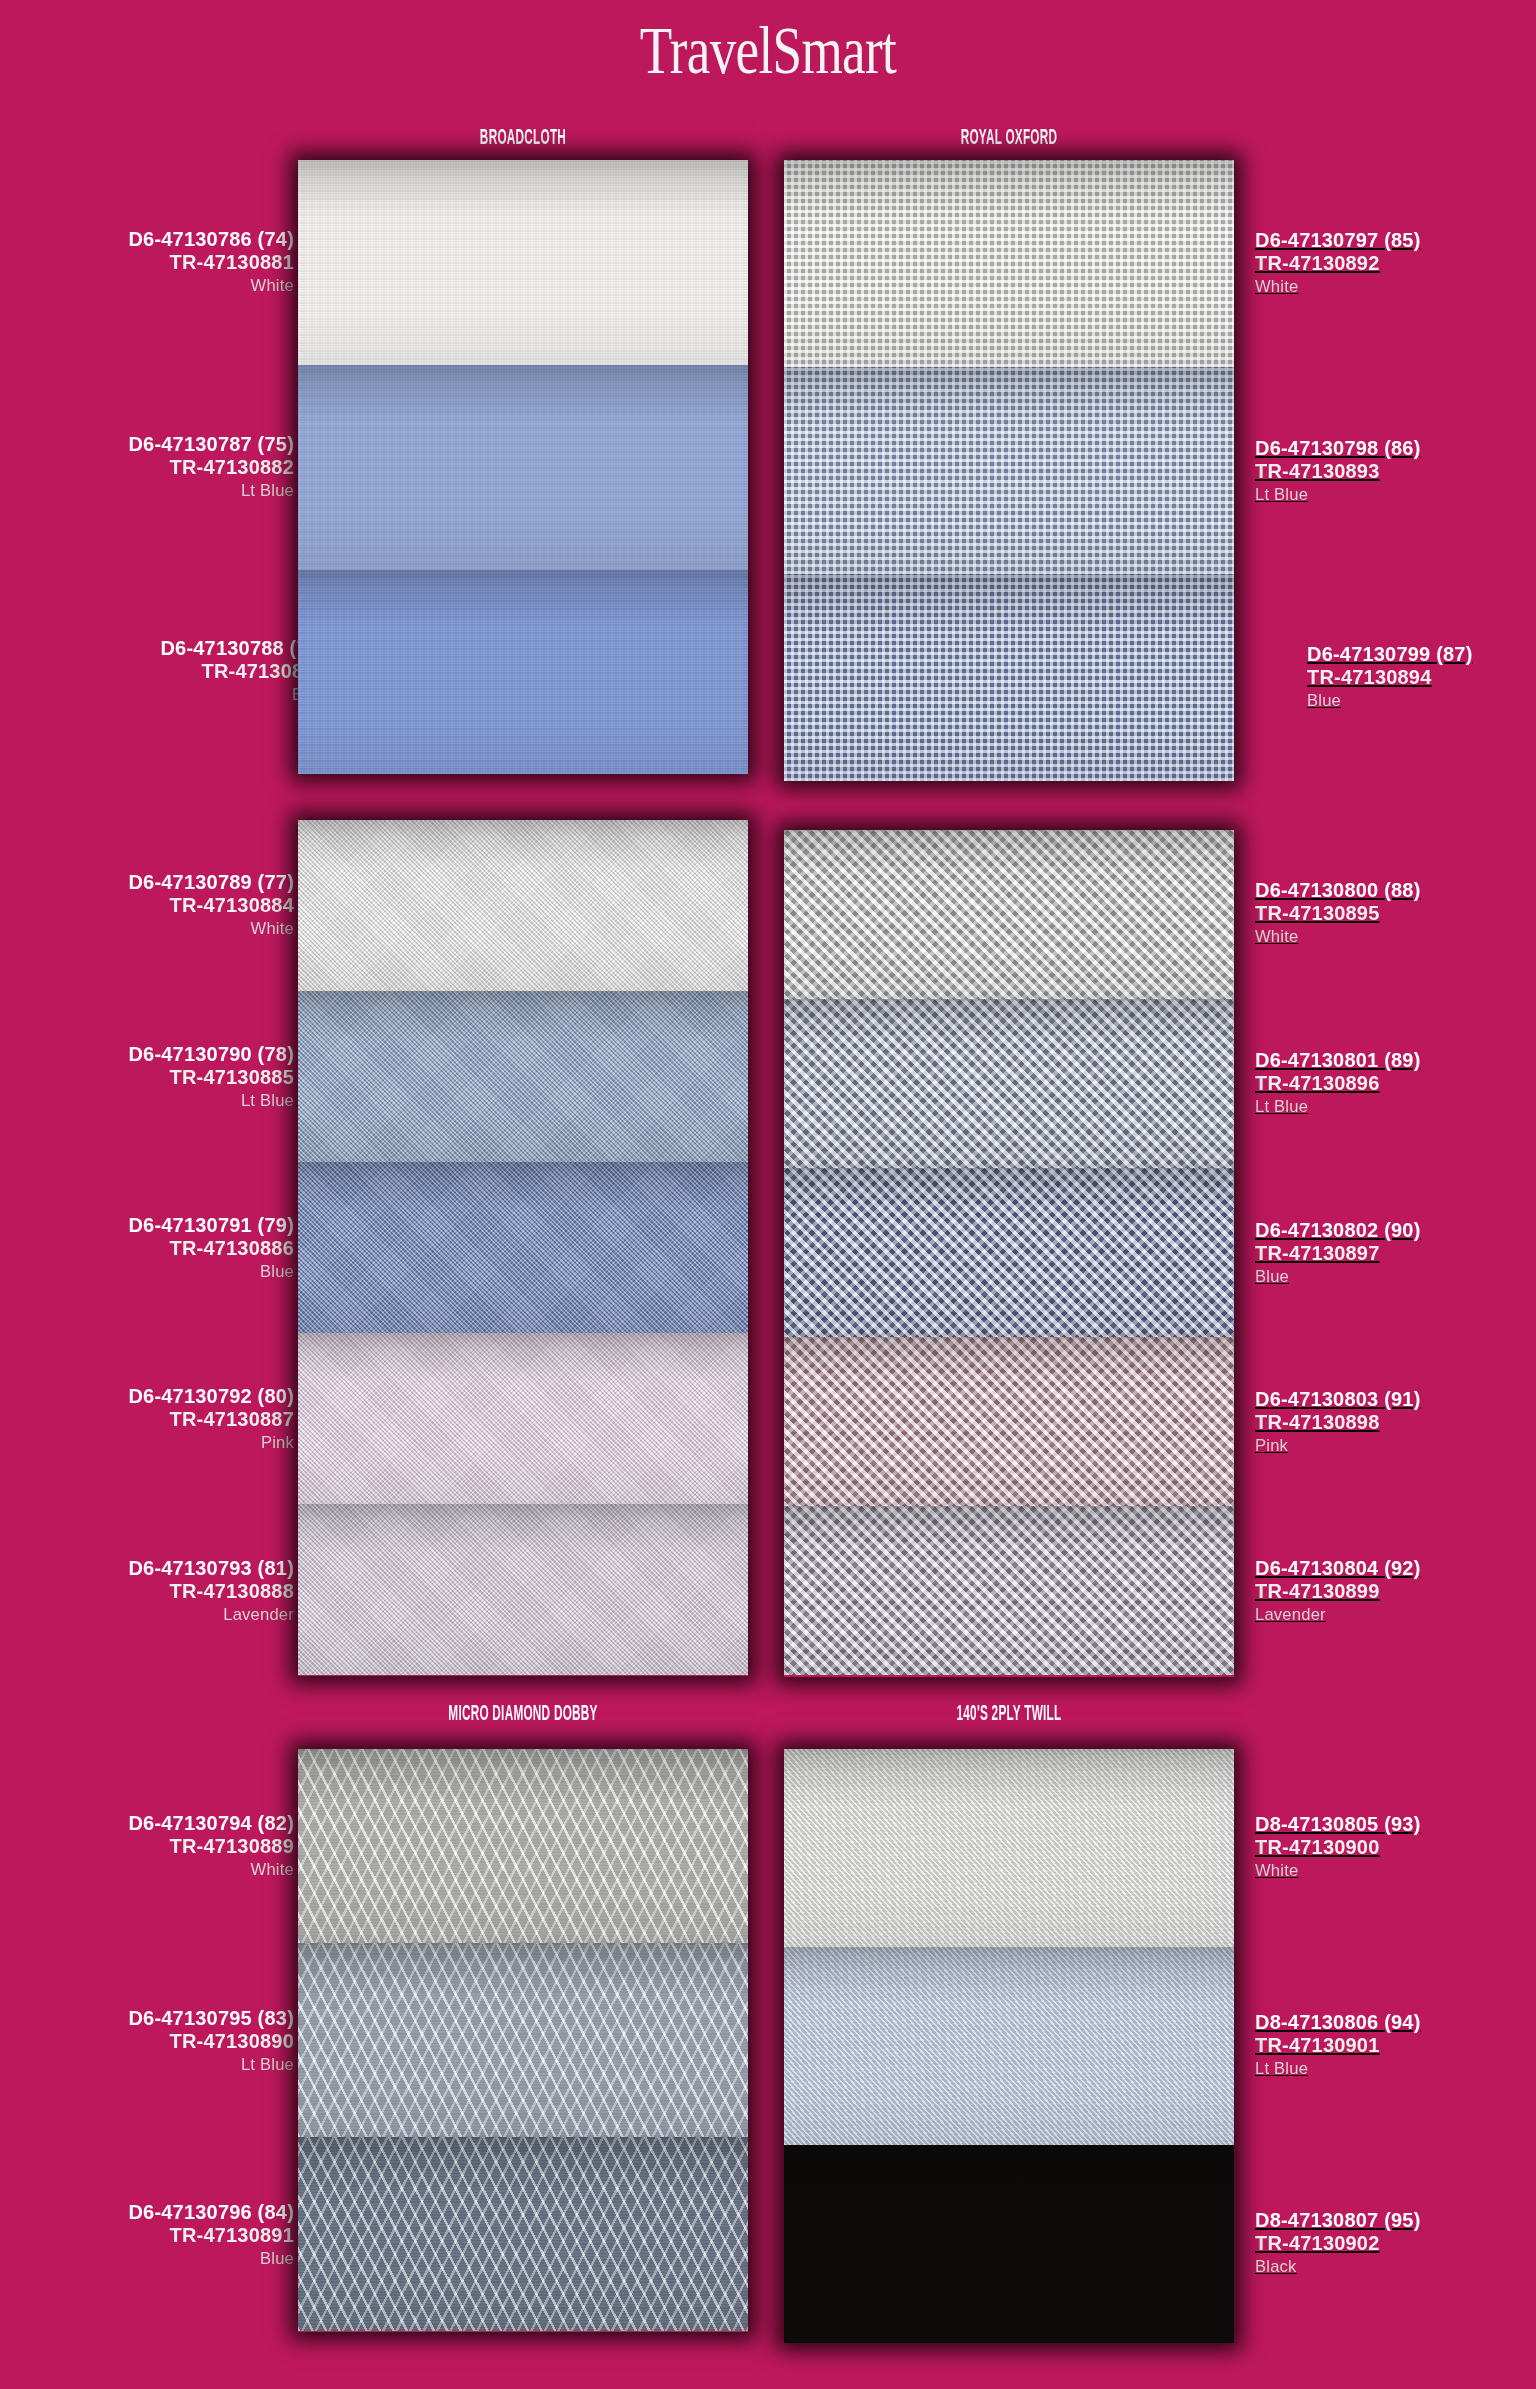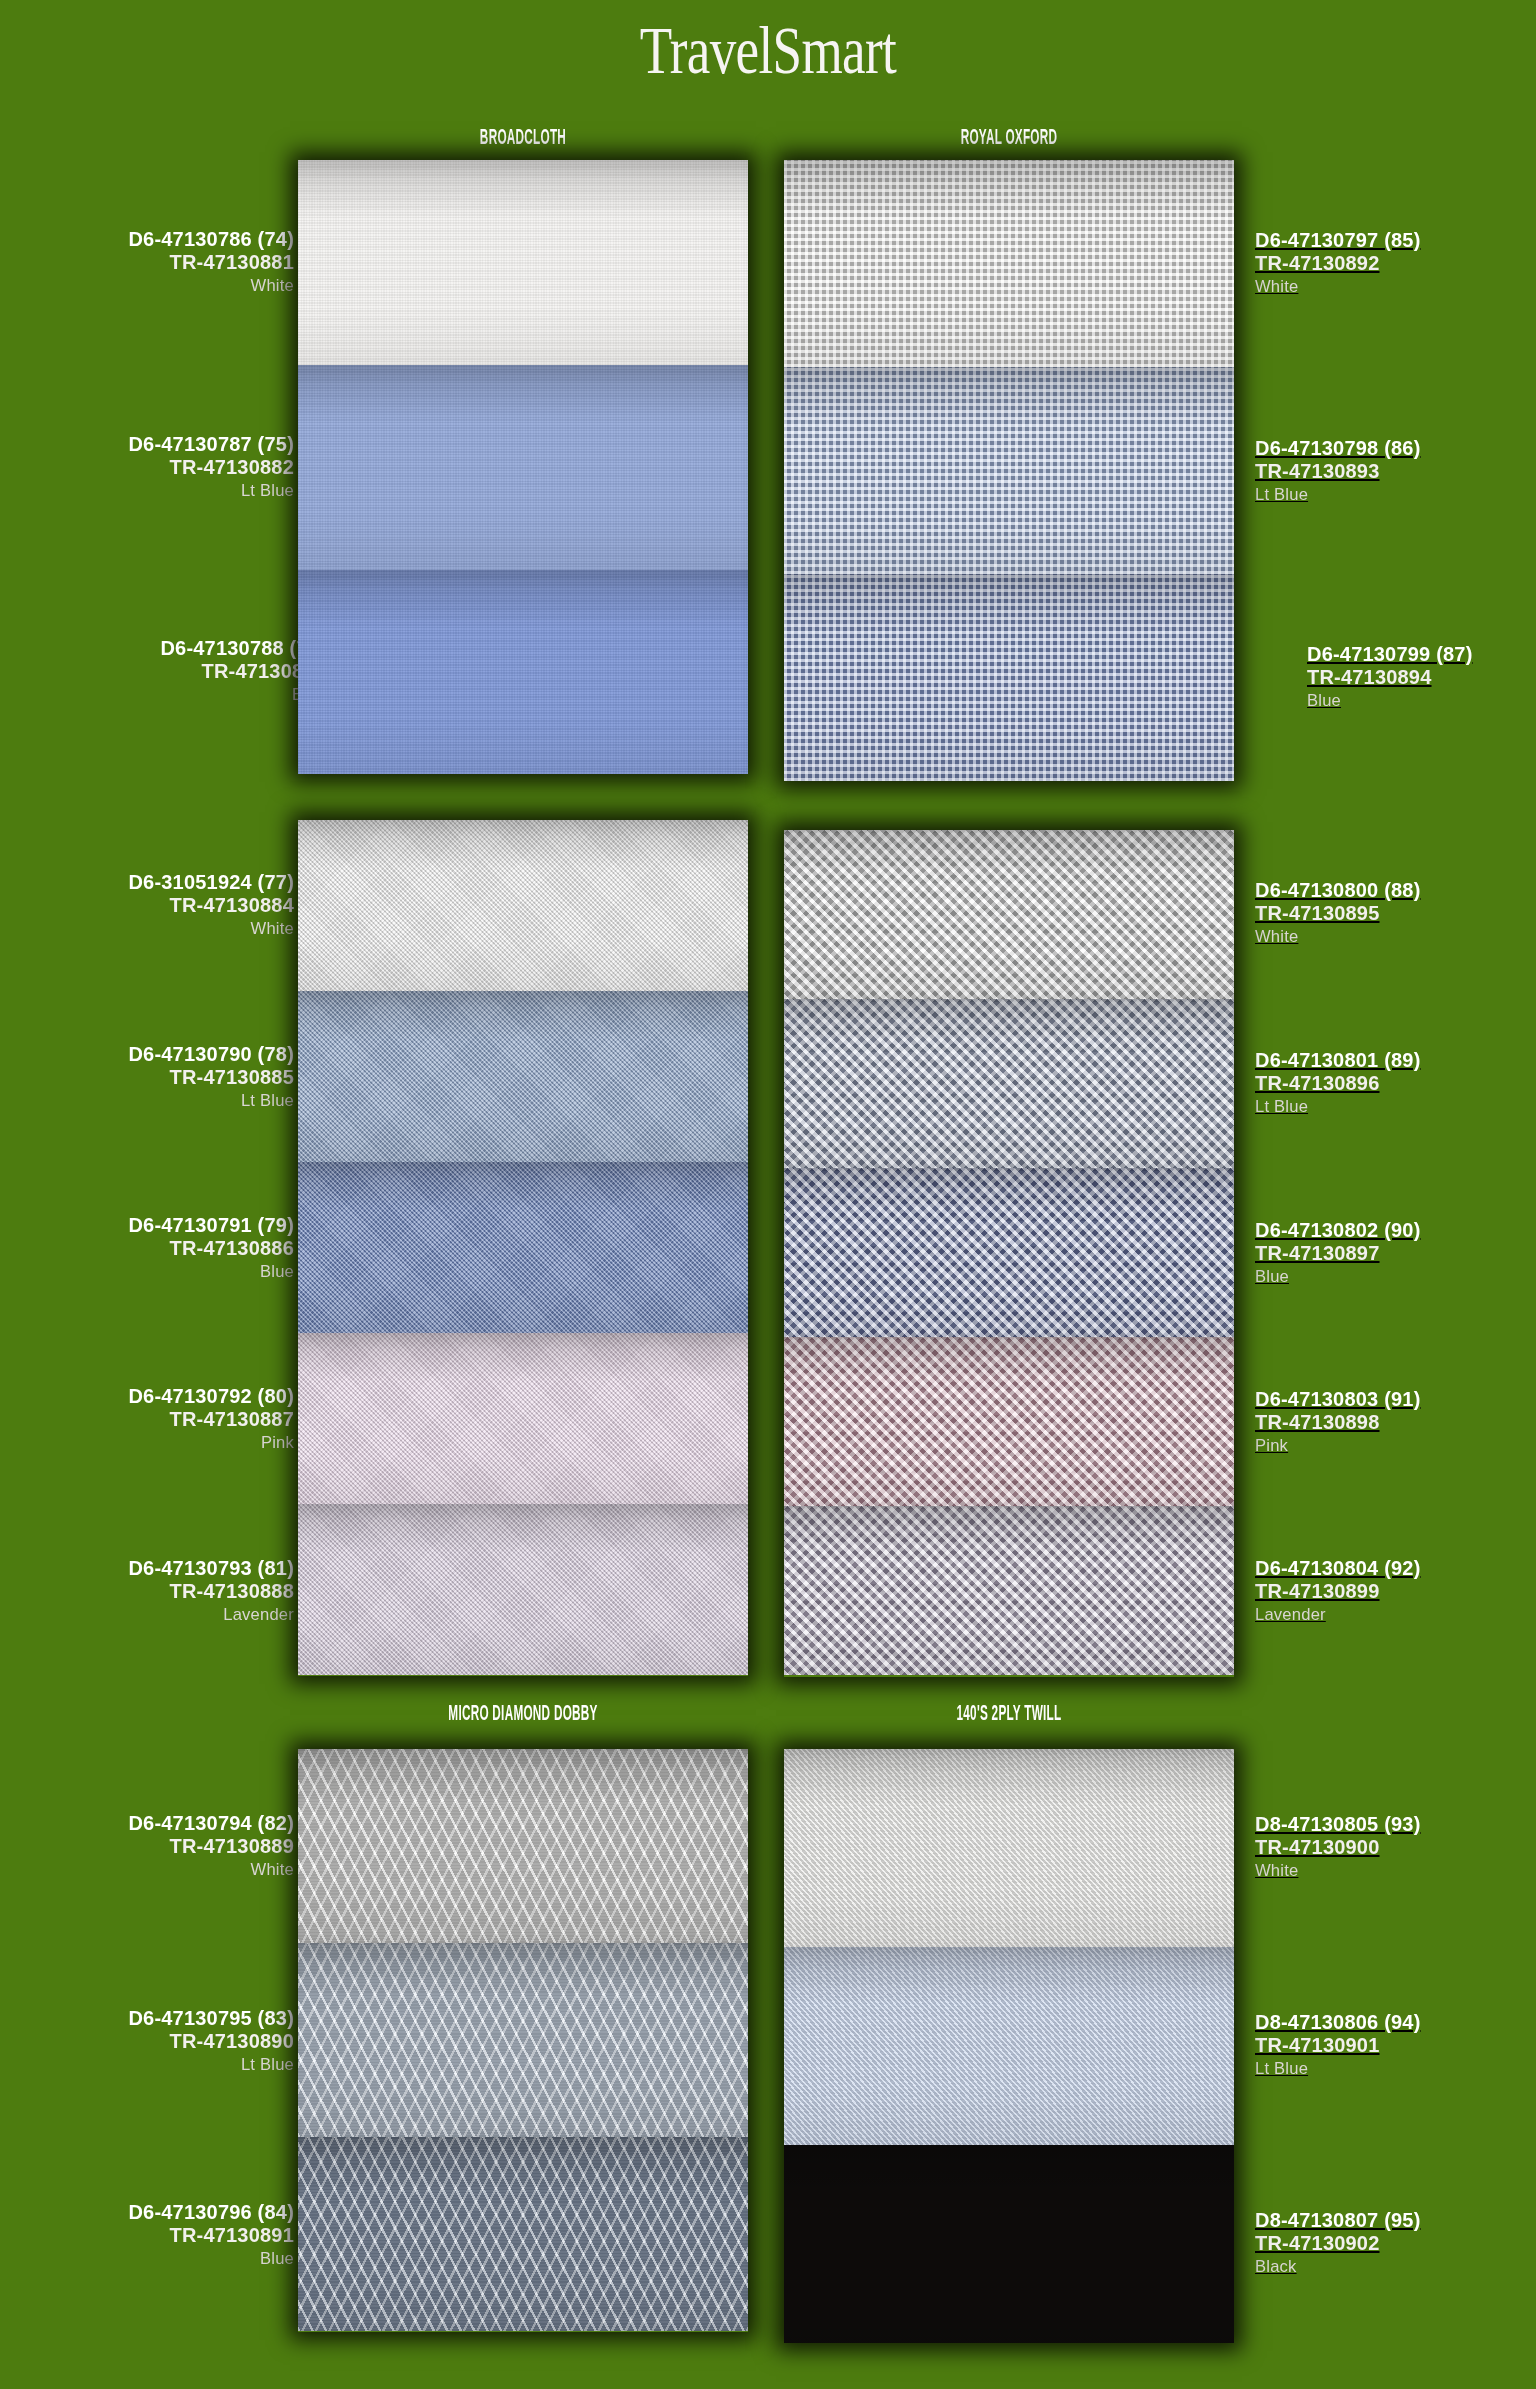--- a/index.html
+++ b/index.html
@@ -9,21 +9,21 @@
     width: 1536px;
     height: 2389px;
     overflow: hidden;
     font-family: "Liberation Sans", sans-serif;
   }
 
   .page {
     position: relative;
     width: 1536px;
     height: 2389px;
-    background: #4d7c0f;
+    background: #be185d;
   }
 
   
   .brand {
     position: absolute;
     top: 16px; left: 0; right: 0;
     text-align: center;
     color: #f6f4f2;
     font-family: "Liberation Serif", "DejaVu Serif", serif;
     font-size: 62px;
@@ -198,21 +198,21 @@
         </div>
         <div class="sw" style="height: 207px; background: rgb(169, 189, 228);">
           <div class="tex t-oxford"></div>
         </div>
         <div class="sw" style="height: 207px; background: rgb(139, 159, 211);">
           <div class="tex t-oxford"></div>
         </div>
       </div>
       <div class="sec-head" style="left: 298px; width: 450px; top: 881px;">PINPOINT</div>
       <div class="spec left" style="top: 871px; left: 0px; width: 294px;">
-        <div class="code">D6-31051924 (77)</div>
+        <div class="code">D6-47130789 (77)</div>
         <div class="tr">TR-47130884</div>
         <div class="cname">White</div>
       </div>
       <div class="spec left" style="top: 1043px; left: 0px; width: 294px;">
         <div class="code">D6-47130790 (78)</div>
         <div class="tr">TR-47130885</div>
         <div class="cname">Lt Blue</div>
       </div>
       <div class="spec left" style="top: 1214px; left: 0px; width: 294px;">
         <div class="code">D6-47130791 (79)</div>

